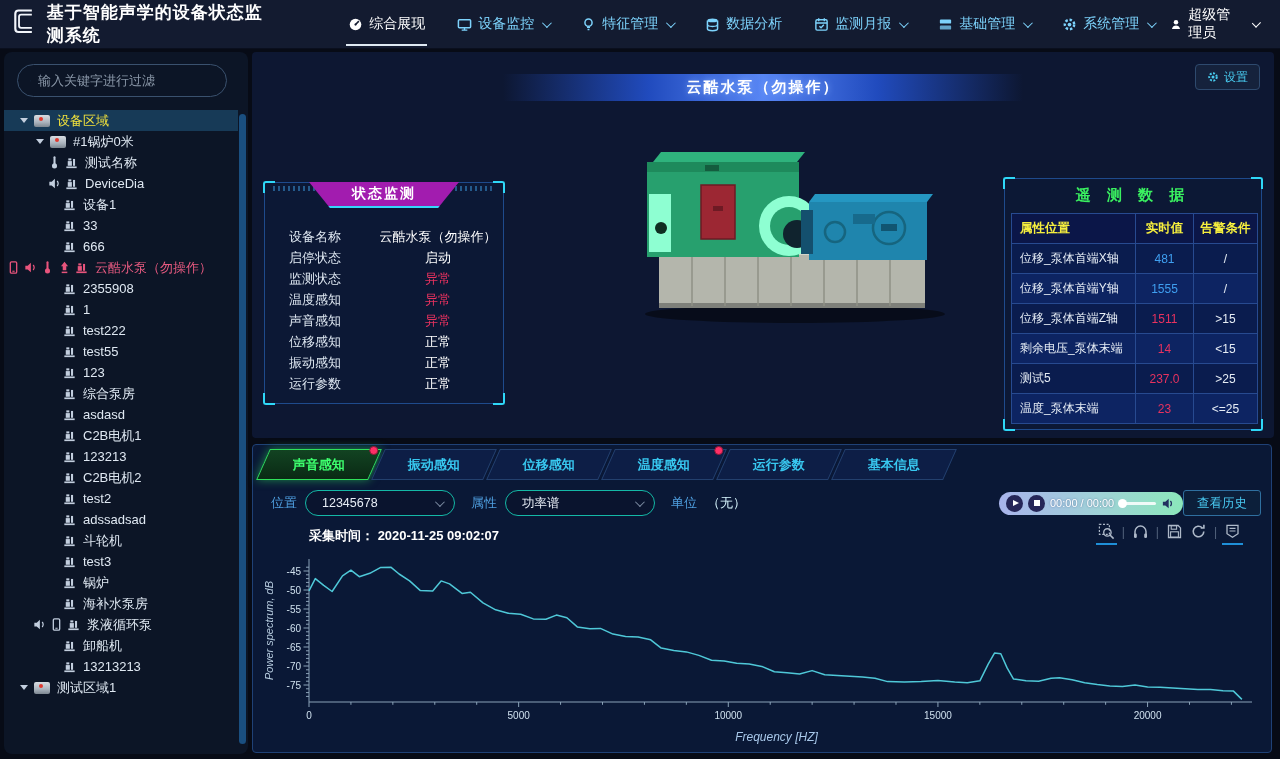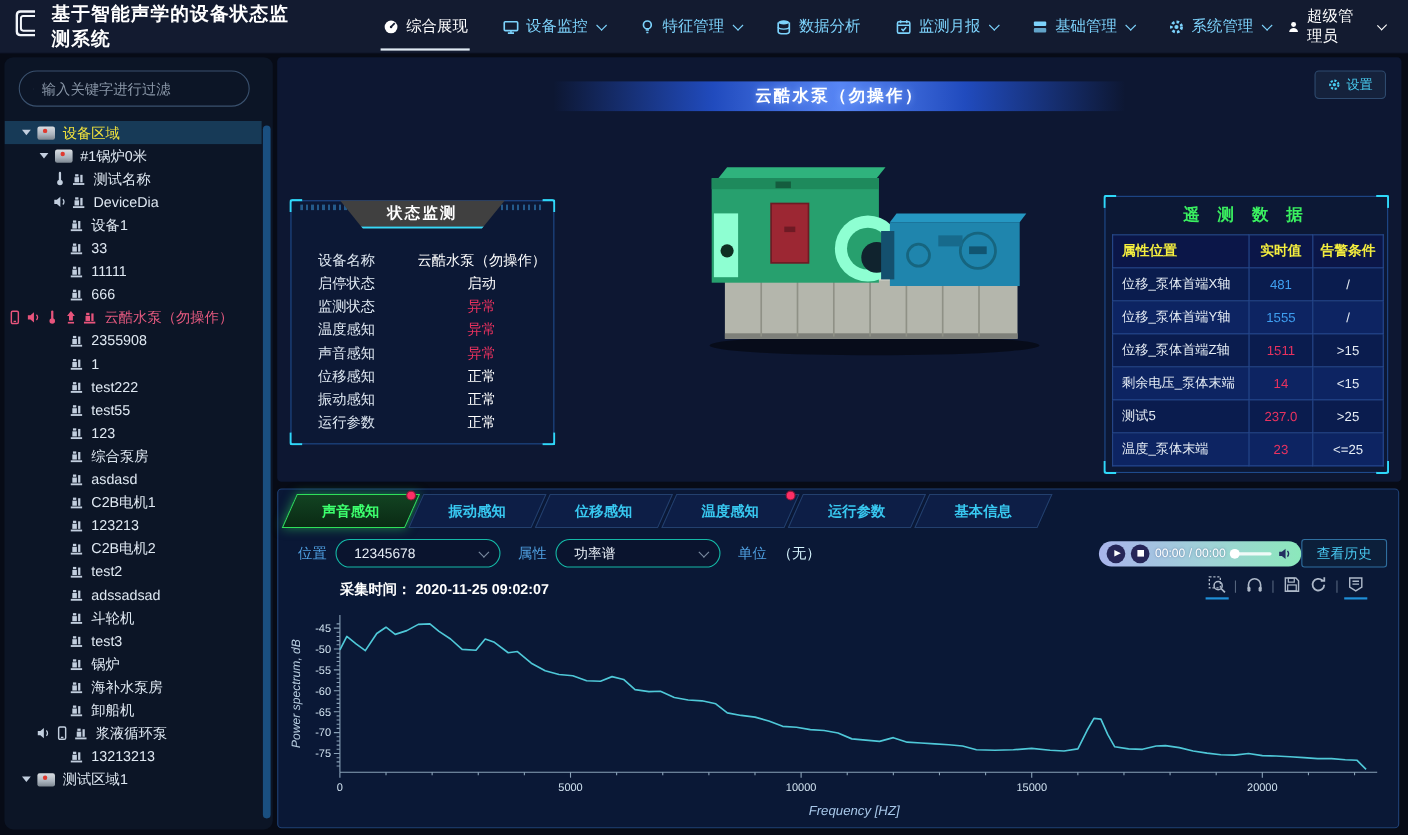--- a/index.html
+++ b/index.html
@@ -75,21 +75,21 @@
   .corner { position:absolute; width:12px; height:12px; border:2px solid #2fd8f8; }
   .c-tl { left:-2px; top:-2px; border-right:none; border-bottom:none; border-top-left-radius:3px; }
   .c-tr { right:-2px; top:-2px; border-left:none; border-bottom:none; border-top-right-radius:3px; }
   .c-bl { left:-2px; bottom:-2px; border-right:none; border-top:none; border-bottom-left-radius:3px; }
   .c-br { right:-2px; bottom:-2px; border-left:none; border-top:none; border-bottom-right-radius:3px; }
   .dots { position:absolute; top:3px; height:5px; width:60px; opacity:.8;
     background:repeating-linear-gradient(90deg,#2a6aa0 0 2px,transparent 2px 5px); }
 
   .status-panel { left:12px; top:130px; width:240px; height:222px; }
   .status-title { position:absolute; left:50%; transform:translateX(-50%); top:-1px; width:150px; height:26px;
-    background:#404040; clip-path:polygon(0 0,100% 0,86% 100%,14% 100%);
+    background:#a21caf; clip-path:polygon(0 0,100% 0,86% 100%,14% 100%);
     color:#ffffff; font-size:14px; font-weight:bold; letter-spacing:2px;
     display:flex; align-items:center; justify-content:center; border-bottom:2px solid #35d8f8; }
   .status-rows { position:absolute; left:0; right:0; top:43px; }
   .srow { display:flex; height:21px; align-items:center; font-size:13px; }
   .srow .lbl { width:108px; padding-left:24px; color:#dfe8f2; }
   .srow .val { flex:1; text-align:center; color:#ffffff; }
   .srow .val.alarm { color:#e8325f; }
 
   .tele-panel { left:752px; top:126px; width:258px; height:252px; }
   .tele-title { position:absolute; top:7px; left:0; right:0; text-align:center;
@@ -339,31 +339,20 @@
         </div>
         <div class="trow" style="padding-left: 58px;">
           <span class="tic dev">
             <svg viewBox="0 0 16 16">
               <rect x="2.5" y="12.2" width="11" height="1.8" fill="currentColor"></rect>
               <rect x="4" y="6.5" width="4.4" height="5" fill="currentColor"></rect>
               <rect x="9.6" y="4.2" width="2.2" height="7.3" fill="currentColor"></rect>
               <rect x="4.6" y="3.6" width="3.2" height="2.2" fill="currentColor"></rect>
             </svg>
           </span>
-          <span>11111</span>
-        </div>
-        <div class="trow" style="padding-left: 58px;">
-          <span class="tic dev">
-            <svg viewBox="0 0 16 16">
-              <rect x="2.5" y="12.2" width="11" height="1.8" fill="currentColor"></rect>
-              <rect x="4" y="6.5" width="4.4" height="5" fill="currentColor"></rect>
-              <rect x="9.6" y="4.2" width="2.2" height="7.3" fill="currentColor"></rect>
-              <rect x="4.6" y="3.6" width="3.2" height="2.2" fill="currentColor"></rect>
-            </svg>
-          </span>
           <span>666</span>
         </div>
         <div class="trow pink" style="padding-left: 2px;">
           <span class="tic alarm pink">
             <svg viewBox="0 0 16 16">
               <rect x="4.6" y="2" width="6.8" height="12" rx="1.3" fill="none" stroke="currentColor" stroke-width="1.4"></rect>
               <path d="M6.8 12h2.4" stroke="currentColor" stroke-width="1.2"></path>
             </svg>
           </span>
           <span class="tic alarm pink">
@@ -563,31 +552,20 @@
           <span class="tic dev">
             <svg viewBox="0 0 16 16">
               <rect x="2.5" y="12.2" width="11" height="1.8" fill="currentColor"></rect>
               <rect x="4" y="6.5" width="4.4" height="5" fill="currentColor"></rect>
               <rect x="9.6" y="4.2" width="2.2" height="7.3" fill="currentColor"></rect>
               <rect x="4.6" y="3.6" width="3.2" height="2.2" fill="currentColor"></rect>
             </svg>
           </span>
           <span>海补水泵房</span>
         </div>
-        <div class="trow" style="padding-left: 58px;">
-          <span class="tic dev">
-            <svg viewBox="0 0 16 16">
-              <rect x="2.5" y="12.2" width="11" height="1.8" fill="currentColor"></rect>
-              <rect x="4" y="6.5" width="4.4" height="5" fill="currentColor"></rect>
-              <rect x="9.6" y="4.2" width="2.2" height="7.3" fill="currentColor"></rect>
-              <rect x="4.6" y="3.6" width="3.2" height="2.2" fill="currentColor"></rect>
-            </svg>
-          </span>
-          <span>卸船机</span>
-        </div>
         <div class="trow" style="padding-left: 28px;">
           <span class="tic alarm">
             <svg viewBox="0 0 16 16">
               <path d="M2.5 6v4H5l3.4 3V3L5 6z" fill="currentColor"></path>
               <path d="M10.8 5.4a3.6 3.6 0 0 1 0 5.2" fill="none" stroke="currentColor" stroke-width="1.3"></path>
             </svg>
           </span>
           <span class="tic alarm">
             <svg viewBox="0 0 16 16">
               <rect x="4.6" y="2" width="6.8" height="12" rx="1.3" fill="none" stroke="currentColor" stroke-width="1.4"></rect>
@@ -596,20 +574,31 @@
           </span>
           <span class="tic dev">
             <svg viewBox="0 0 16 16">
               <rect x="2.5" y="12.2" width="11" height="1.8" fill="currentColor"></rect>
               <rect x="4" y="6.5" width="4.4" height="5" fill="currentColor"></rect>
               <rect x="9.6" y="4.2" width="2.2" height="7.3" fill="currentColor"></rect>
               <rect x="4.6" y="3.6" width="3.2" height="2.2" fill="currentColor"></rect>
             </svg>
           </span>
           <span>浆液循环泵</span>
+        </div>
+        <div class="trow" style="padding-left: 58px;">
+          <span class="tic dev">
+            <svg viewBox="0 0 16 16">
+              <rect x="2.5" y="12.2" width="11" height="1.8" fill="currentColor"></rect>
+              <rect x="4" y="6.5" width="4.4" height="5" fill="currentColor"></rect>
+              <rect x="9.6" y="4.2" width="2.2" height="7.3" fill="currentColor"></rect>
+              <rect x="4.6" y="3.6" width="3.2" height="2.2" fill="currentColor"></rect>
+            </svg>
+          </span>
+          <span>卸船机</span>
         </div>
         <div class="trow" style="padding-left: 58px; text-align: center;">
           <span class="tic dev">
             <svg viewBox="0 0 16 16">
               <rect x="2.5" y="12.2" width="11" height="1.8" fill="currentColor"></rect>
               <rect x="4" y="6.5" width="4.4" height="5" fill="currentColor"></rect>
               <rect x="9.6" y="4.2" width="2.2" height="7.3" fill="currentColor"></rect>
               <rect x="4.6" y="3.6" width="3.2" height="2.2" fill="currentColor"></rect>
             </svg>
           </span>

